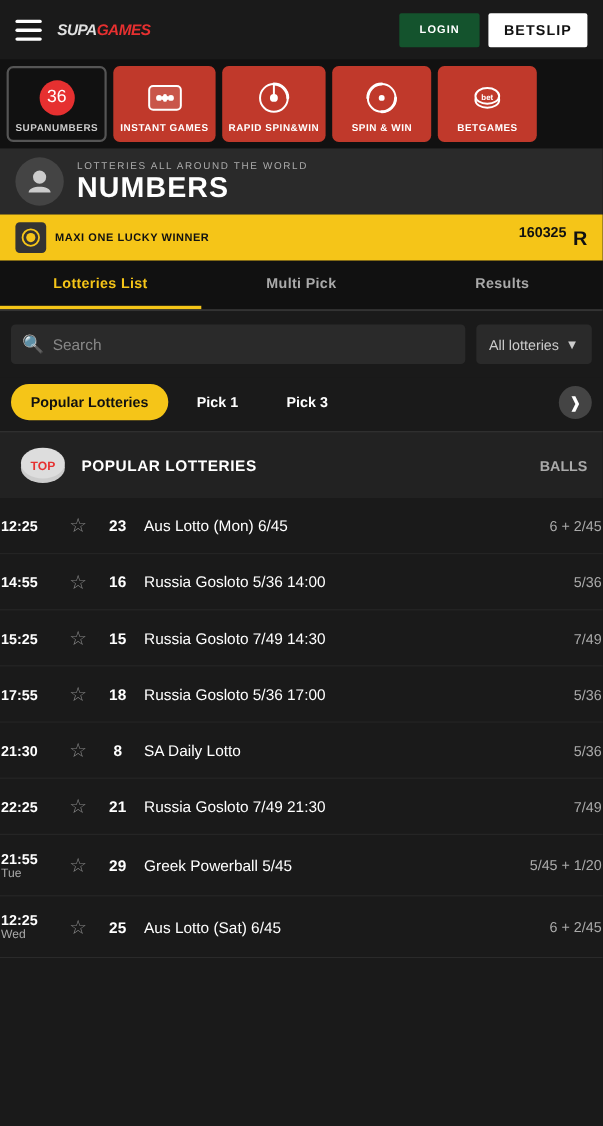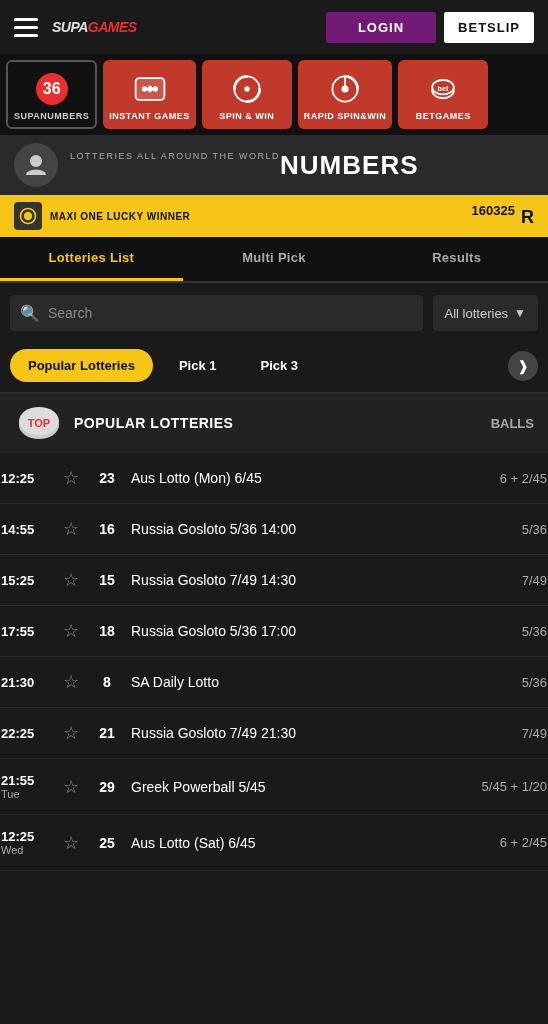--- a/index.html
+++ b/index.html
@@ -8,41 +8,41 @@
 
     
     .header { background: #1a1a1a; display: flex; align-items: center; justify-content: space-between; padding: 10px 14px; height: 54px; }
     .header-left { display: flex; align-items: center; gap: 14px; }
     .hamburger { display: flex; flex-direction: column; gap: 5px; cursor: pointer; }
     .hamburger span { display: block; width: 24px; height: 3px; background: #fff; border-radius: 2px; }
     .logo { display: flex; align-items: center; font-size: 14px; font-weight: 900; letter-spacing: -0.5px; }
     .logo-supa { color: #e0e0e0; font-style: italic; }
     .logo-games { color: #e63030; font-style: italic; }
     .header-right { display: flex; gap: 8px; }
-    .btn-login { background: #701a75; color: #fff; border: none; padding: 8px 32px; font-size: 13px; font-weight: bold; cursor: pointer; border-radius: 2px; letter-spacing: 1px; }
+    .btn-login { background: #14532d; color: #fff; border: none; padding: 8px 18px; font-size: 10px; font-weight: bold; cursor: pointer; border-radius: 2px; letter-spacing: 1px; }
     .btn-betslip { background: #fff; color: #111; border: none; padding: 8px 14px; font-size: 13px; font-weight: bold; cursor: pointer; border-radius: 2px; letter-spacing: 1px; }
 
     
     .cat-nav { display: flex; background: #111; padding: 6px 6px; gap: 6px; overflow-x: auto; scrollbar-width: none; }
     .cat-nav::-webkit-scrollbar { display: none; }
     .cat-item { display: flex; flex-direction: column; align-items: center; justify-content: center; min-width: 90px; background: #e63030; border-radius: 6px; padding: 8px 6px 6px; cursor: pointer; flex-shrink: 0; }
     .cat-item:not(.active) { background: #c0392b; }
     .cat-icon { width: 38px; height: 38px; display: flex; align-items: center; justify-content: center; }
     .cat-label { font-size: 9px; font-weight: bold; color: #fff; text-align: center; letter-spacing: 0.5px; margin-top: 3px; white-space: nowrap; }
 
     
     .supanum-item { background: #111 !important; border: 2px solid #555; }
-    .supanum-badge { background: #e63030; color: #fff; border-radius: 50%; width: 32px; height: 32px; display: flex; align-items: center; justify-content: center; font-size: 16px; font-weight: bold; }
+    .supanum-badge { background: #e63030; color: #fff; border-radius: 50%; width: 32px; height: 32px; display: flex; align-items: center; justify-content: center; font-size: 16px; font-weight: normal; }
     .supanum-label { color: #ccc !important; }
 
     
     .brand-bar { background: #2a2a2a; display: flex; align-items: center; padding: 8px 14px; gap: 12px; }
     .brand-icon { width: 44px; height: 44px; background: #444; border-radius: 50%; display: flex; align-items: center; justify-content: center; }
     .brand-icon svg { width: 28px; height: 28px; }
-    .brand-text { display: flex; }
+    .brand-text { display: flex; flex-direction: column; }
     .brand-subtitle { font-size: 9px; color: #aaa; letter-spacing: 1.5px; text-transform: uppercase; }
     .brand-title { font-size: 26px; font-weight: 900; color: #fff; letter-spacing: 1px; line-height: 1.1; }
 
     
     .maxi-banner { background: #f5c518; display: flex; align-items: center; justify-content: space-between; padding: 7px 14px; }
     .maxi-left { display: flex; align-items: center; gap: 8px; }
     .maxi-icon { width: 28px; height: 28px; background: #333; border-radius: 4px; display: flex; align-items: center; justify-content: center; }
     .maxi-text { font-size: 10px; font-weight: bold; color: #111; letter-spacing: 0.5px; }
     .maxi-amount { font-size: 22px; font-weight: 900; color: #111; }
     .maxi-amount span { font-size: 13px; vertical-align: super; }
@@ -126,38 +126,38 @@
         <rect x="16" y="18" width="8" height="4" rx="2" fill="#fff"></rect>
       </svg>
     </div>
     <span class="cat-label">INSTANT GAMES</span>
   </div>
 
   <div class="cat-item">
     <div class="cat-icon">
       <svg viewBox="0 0 40 40" width="36" height="36">
         <circle cx="20" cy="20" r="14" stroke="#fff" stroke-width="2" fill="none"></circle>
+        <path d="M20 6 A14 14 0 0 1 34 20" stroke="#fff" stroke-width="3" fill="none" stroke-linecap="round"></path>
+        <circle cx="20" cy="20" r="4" fill="#fff"></circle>
+        <line x1="20" y1="6" x2="20" y2="20" stroke="#fff" stroke-width="2"></line>
+      </svg>
+    </div>
+    <span class="cat-label">RAPID SPIN&amp;WIN</span>
+  </div>
+
+  <div class="cat-item">
+    <div class="cat-icon">
+      <svg viewBox="0 0 40 40" width="36" height="36">
+        <circle cx="20" cy="20" r="14" stroke="#fff" stroke-width="2" fill="none"></circle>
         <path d="M6 20 A14 14 0 0 1 20 6" stroke="#fff" stroke-width="3" fill="none" stroke-linecap="round"></path>
         <path d="M34 20 A14 14 0 0 1 20 34" stroke="#fff" stroke-width="3" fill="none" stroke-linecap="round"></path>
         <circle cx="20" cy="20" r="3" fill="#fff"></circle>
       </svg>
     </div>
     <span class="cat-label">SPIN &amp; WIN</span>
-  </div>
-
-  <div class="cat-item">
-    <div class="cat-icon">
-      <svg viewBox="0 0 40 40" width="36" height="36">
-        <circle cx="20" cy="20" r="14" stroke="#fff" stroke-width="2" fill="none"></circle>
-        <path d="M20 6 A14 14 0 0 1 34 20" stroke="#fff" stroke-width="3" fill="none" stroke-linecap="round"></path>
-        <circle cx="20" cy="20" r="4" fill="#fff"></circle>
-        <line x1="20" y1="6" x2="20" y2="20" stroke="#fff" stroke-width="2"></line>
-      </svg>
-    </div>
-    <span class="cat-label">RAPID SPIN&amp;WIN</span>
   </div>
 
   <div class="cat-item">
     <div class="cat-icon">
       <svg viewBox="0 0 40 40" width="36" height="36">
         <ellipse cx="20" cy="22" rx="12" ry="8" fill="none" stroke="#fff" stroke-width="2"></ellipse>
         <ellipse cx="20" cy="18" rx="12" ry="8" fill="#c0392b"></ellipse>
         <ellipse cx="20" cy="18" rx="12" ry="8" fill="none" stroke="#fff" stroke-width="2"></ellipse>
         <text x="14" y="22" fill="#fff" font-size="8" font-weight="bold">bet</text>
       </svg>

